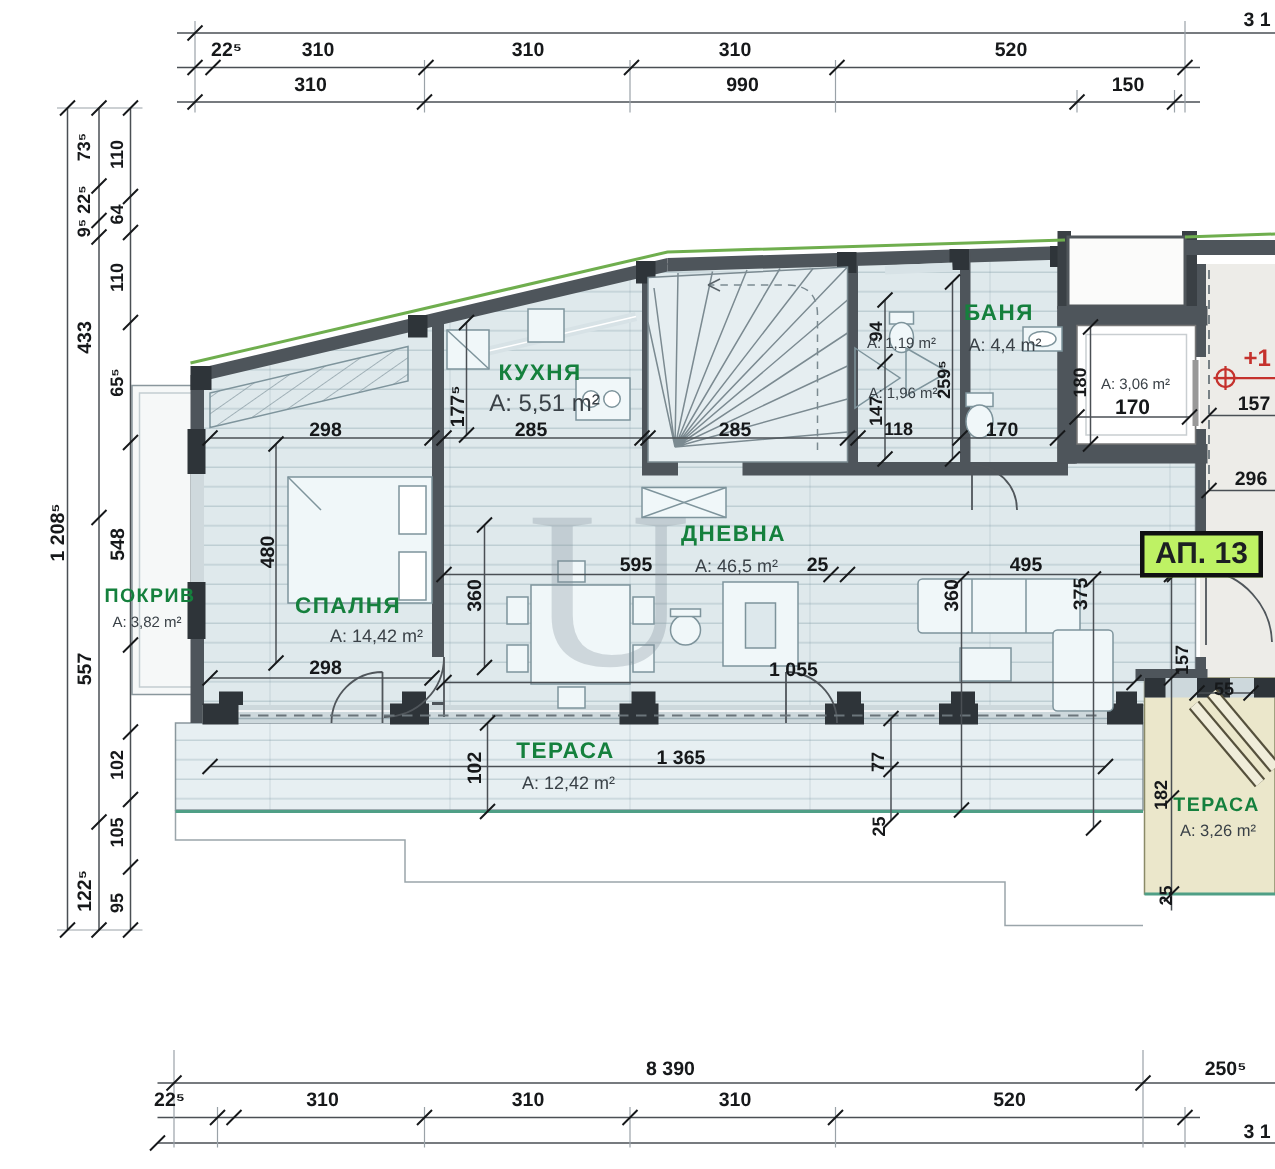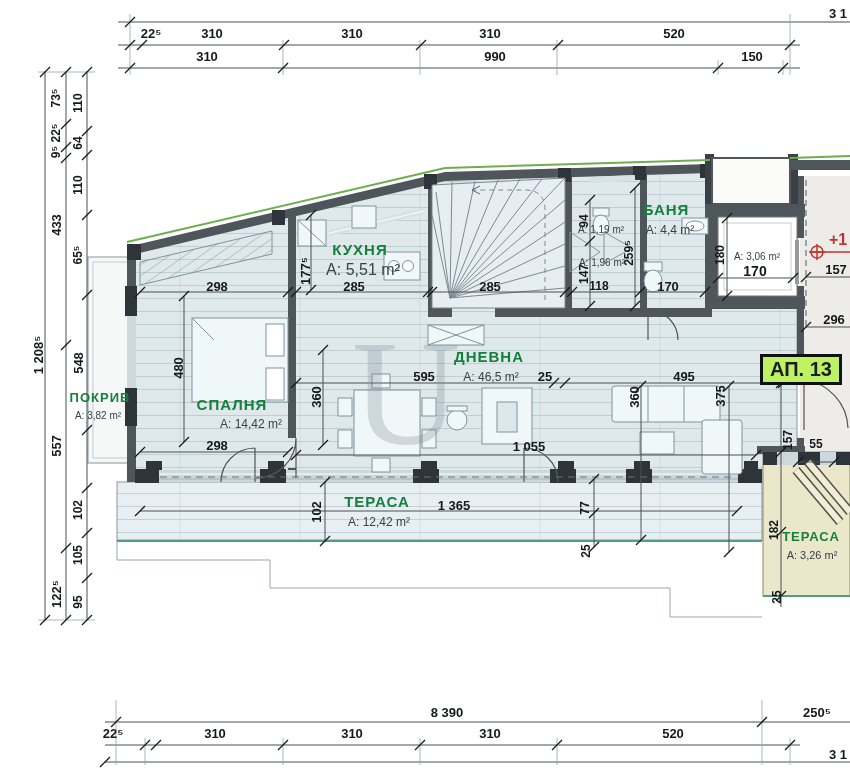--- a/index.html
+++ b/index.html
@@ -425,21 +425,21 @@
       <div class="dim v" style="left: 634px; top: 397px;">360</div>
       <div class="dim v" style="left: 720px; top: 396px;">375</div>
       <div class="dim" style="left: 529px; top: 446px;">1 055</div>
       <div class="dim" style="left: 454px; top: 505px;">1 365</div>
       <div class="dim v" style="left: 316px; top: 512px;">102</div>
       <div class="dim v" style="left: 585px; top: 508px; font-size: 12px;">77</div>
       <div class="dim v" style="left: 586px; top: 551px; font-size: 12px;">25</div>
       <div class="dim" style="left: 836px; top: 269px;">157</div>
       <div class="dim" style="left: 834px; top: 319px;">296</div>
       <div class="dim v" style="left: 788px; top: 440px; font-size: 12px;">157</div>
-      <div class="dim" style="left: 816px; top: 444px; font-size: 12px;">55</div>
+      <div class="dim" style="left: 816px; top: 459px; font-size: 12px;">55</div>
       <div class="dim v" style="left: 774px; top: 530px; font-size: 12px;">182</div>
       <div class="dim v" style="left: 777px; top: 597px; font-size: 12px;">25</div>
     </div>
   <div id="room-layer">
       <div class="room-name" style="left: 100px; top: 397px; font-size: 13px;">ПОКРИВ</div>
       <div class="room-area" style="left: 98px; top: 416px; font-size: 10px;">A: 3,82 m²</div>
       <div class="room-name" style="left: 232px; top: 404px; font-size: 15px;">СПАЛНЯ</div>
       <div class="room-area" style="left: 251px; top: 424px; font-size: 12px;">A: 14,42 m²</div>
       <div class="room-name" style="left: 360px; top: 249px; font-size: 15px;">КУХНЯ</div>
       <div class="room-area" style="left: 363px; top: 270px; font-size: 16px;">A: 5,51 m²</div>

